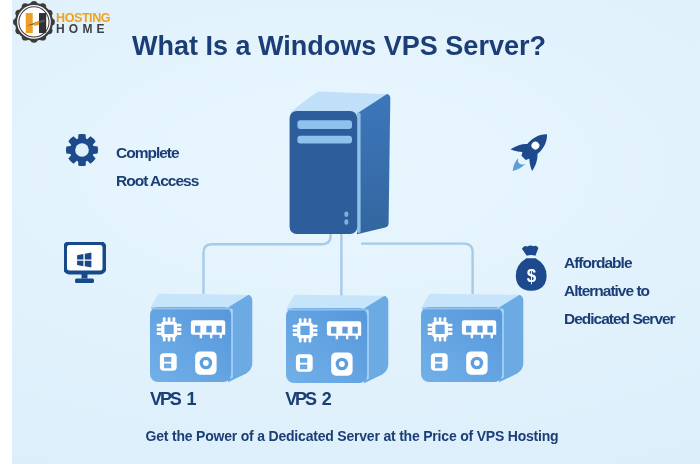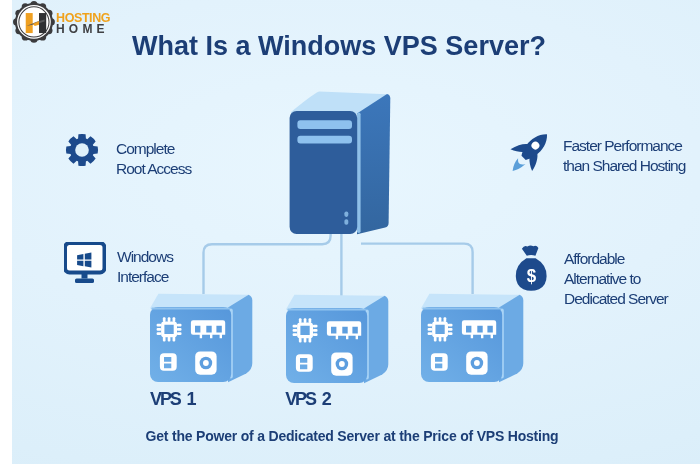--- a/index.html
+++ b/index.html
@@ -1,19 +1,19 @@
 <!DOCTYPE html>
 <html><head>
 <meta charset="utf-8">
 <style>
   html,body{margin:0;padding:0;}
   body{width:700px;height:464px;overflow:hidden;font-family:"Liberation Sans",sans-serif;}
   #stage{position:relative;width:700px;height:464px;background:radial-gradient(130% 95% at 46% 36%, #e8f6fe 0%, #e2f2fc 40%, #dceffa 72%, #d7ebf8 100%);overflow:hidden;margin-left:12px;}
   .abs{position:absolute;}
-  .feat{position:absolute;font-weight:normal;font-size:15.5px;line-height:20px;color:#1c3e76;letter-spacing:-1.0px;}
+  .feat{position:absolute;font-weight:bold;font-size:15.5px;line-height:28px;color:#1c3e76;letter-spacing:-1.0px;}
   .vps{position:absolute;font-weight:bold;font-size:18px;color:#1c3e76;letter-spacing:-2.1px;width:90px;text-align:left;}
 </style>
 </head>
 <body>
 <div id="stage">
 
   <svg class="abs" style="left:0;top:0;" width="700" height="464" viewBox="0 0 700 464">
     <g fill="none" stroke="#a6cbe9" stroke-width="2.4">
       <path d="M318.6,230 V235.8 Q318.6,244.2 310.2,244.2 H200 Q191.5,244.2 191.5,252.6 V294"></path>
       <path d="M329.4,232 V297"></path>
@@ -59,32 +59,30 @@
     <rect x="1" y="1" width="39.5" height="29.5" rx="4.5" fill="#ffffff" stroke="#174a8b" stroke-width="4"></rect>
     <g fill="#174a8b">
       <path d="M13.1,13.3 L19.4,12.0 V17.4 H13.1 Z"></path>
       <path d="M20.8,11.7 L27.4,10.4 V17.4 H20.8 Z"></path>
       <path d="M13.1,18.8 H19.4 V24.2 L13.1,22.9 Z"></path>
       <path d="M20.8,18.8 H27.4 V25.5 L20.8,24.2 Z"></path>
       <rect x="17.5" y="30.5" width="6" height="6"></rect>
       <rect x="11" y="36.5" width="19" height="4.6" rx="1.6"></rect>
     </g>
   </svg>
-  <div class="feat" style="left:105px;top:247px;">Windows<br>Interface</div>
 
   <svg class="abs" style="left:494px;top:128px;" width="46" height="48" viewBox="0 0 46 48">
     <g transform="translate(23.7,22.3) rotate(45)">
       <path fill="#1d4a8c" d="M1,-23.5 C7,-18 9.2,-9 7.8,-1 C7.2,4 5.5,7.5 4,9.6 L-2,9.6 C-3.5,7.5 -5.2,4 -5.8,-1 C-7.2,-9 -5,-18 1,-23.5 Z"></path>
       <path fill="#1d4a8c" d="M-5.2,-3.5 C-9,-0.8 -12.6,4.6 -14.3,12.9 C-9.5,10.9 -5.4,8.2 -3.1,5.4 L-4.6,0.5 Z"></path>
       <path fill="#1d4a8c" d="M7.2,-3.5 C11,-0.8 14.6,4.6 16.3,12.9 C11.5,10.9 7.4,8.2 5.1,5.4 L6.6,0.5 Z"></path>
       <circle cx="0.7" cy="-7.4" r="3.9" fill="#ffffff"></circle>
     </g>
     <path fill="#5b9fd9" d="M12.1,30.2 Q7.5,35.2 6.6,42.9 Q13,41.8 19.5,36 Q14.1,37.7 12.3,34.2 Q11.9,32.1 12.1,30.2 Z"></path>
   </svg>
-  <div class="feat" style="left:551px;top:135.5px;">Faster Performance<br>than Shared Hosting</div>
 
   <svg class="abs" style="left:502px;top:238px;" width="40" height="58" viewBox="0 0 40 52" preserveAspectRatio="none">
     <path fill="#1d4a8c" d="M7.9,9.6 Q10.3,6.0 13.4,7.6 Q16.4,5.8 19.4,7.4 Q22.6,6.2 24.4,9.0 L21.4,15.9 Q17,14.7 12.8,15.9 Z"></path>
     <path fill="#1d4a8c" d="M12.4,18.2 L21.6,18.2 Q32.6,23.8 32.6,34 Q32.6,42.6 25,45.9 Q17,48.6 9.4,45.9 Q1.8,42.6 1.8,34 Q1.8,23.8 12.4,18.2 Z"></path>
     <text x="17.4" y="39.8" font-family="Liberation Sans, sans-serif" font-weight="bold" font-size="17" fill="#ffffff" text-anchor="middle">$</text>
   </svg>
   <div class="feat" style="left:552px;top:248.5px;">Affordable<br>Alternative to<br>Dedicated Server</div>
 
   <svg class="abs" style="left:270px;top:85px;" width="110" height="155" viewBox="0 0 110 155">
     <defs>

